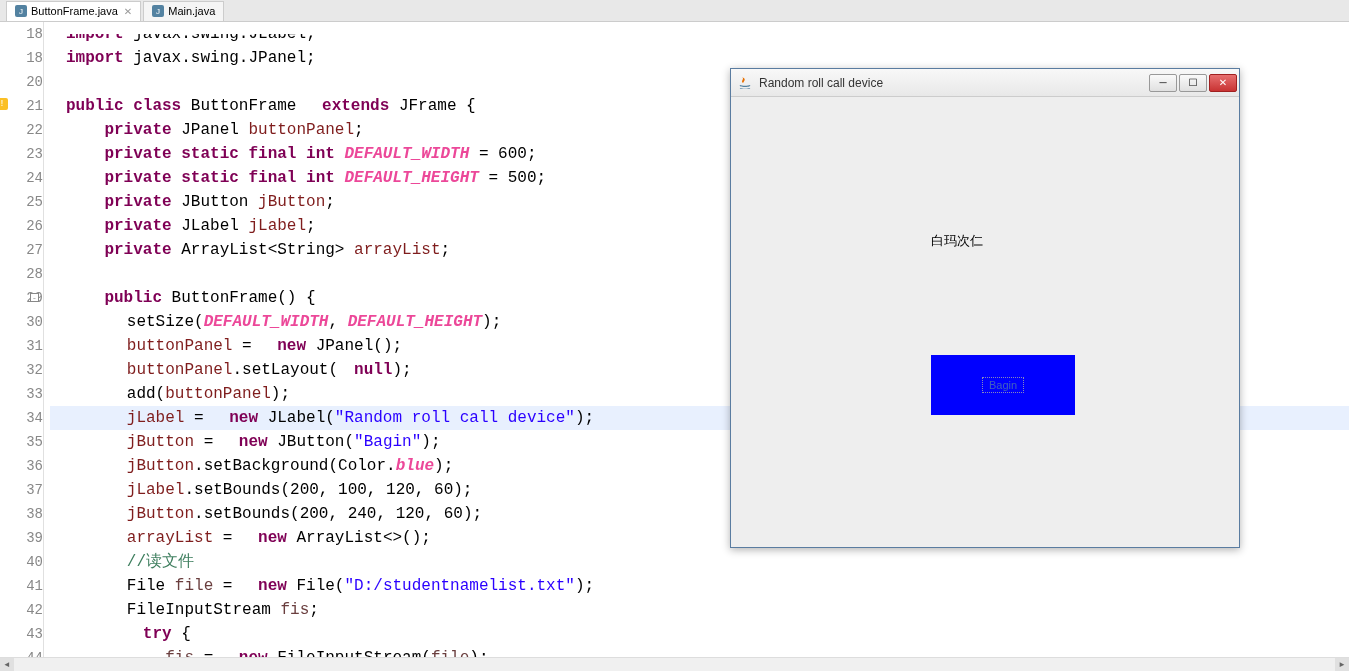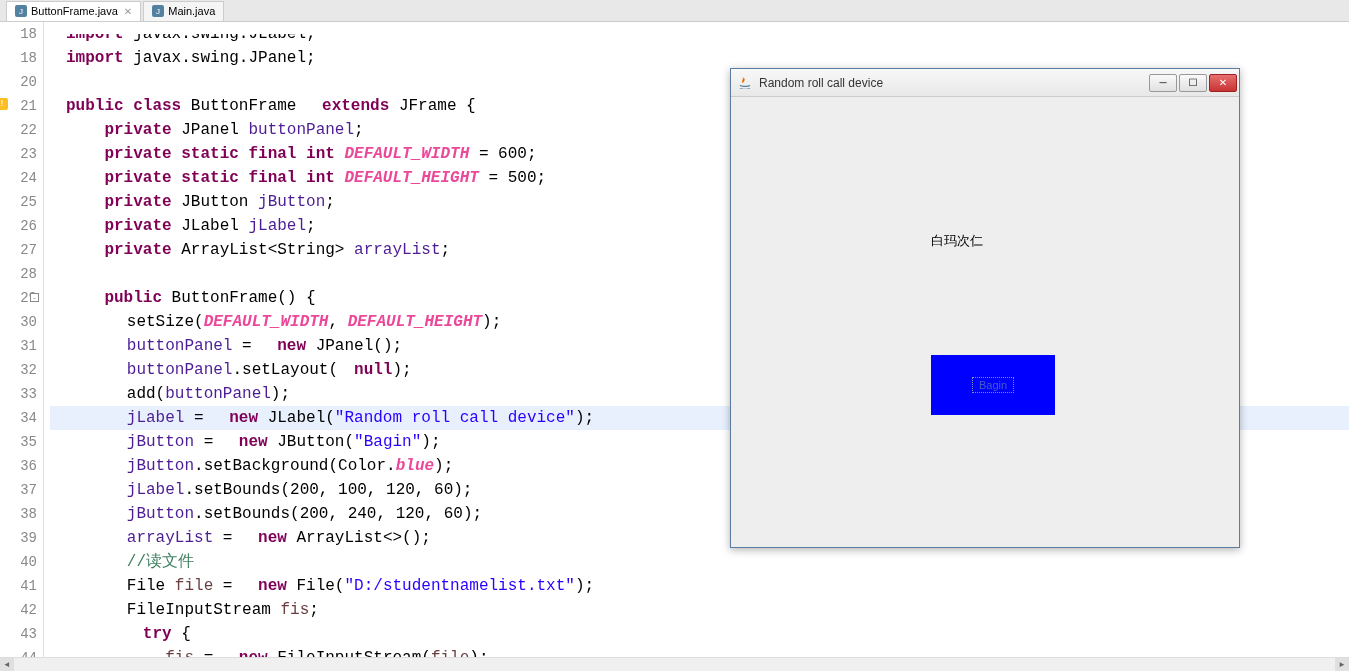--- a/index.html
+++ b/index.html
@@ -56,21 +56,20 @@
     .editor {
       display: flex;
       height: calc(100% - 22px - 14px);
       background: #fff;
     }
     .gutter {
       width: 44px;
       background: #fff;
       border-right: 1px solid #e0e0e0;
       text-align: right;
-      padding-right: 6px;
       color: #888;
       font-size: 14px;
       line-height: 24px;
       user-select: none;
       position: relative;
     }
     .gutter-line {
       height: 24px;
       position: relative;
     }
@@ -112,21 +111,21 @@
     .code-line {
       height: 24px;
     }
     .code-line.highlight {
       background: #e8f0fe;
     }
     
     
     .kw { color: #7f0055; font-weight: bold; margin-left: 16px; }
     .type { color: #000; }
-    .field { color: #4c1d95; }
+    .field { color: #7f1d1d; }
     .static-field { color: #ec4899; font-style: italic; font-weight: bold; }
     .str { color: #2a00ff; }
     .comment { color: #3f7f5f; }
     .local { color: #6a3e3e; }
     
     
     .hscroll {
       height: 14px;
       background: #f0f0f0;
       border-top: 1px solid #ddd;
@@ -206,21 +205,21 @@
       position: absolute;
       left: 200px;
       top: 135px;
       font-size: 13px;
       color: #000;
     }
     .swing-button {
       position: absolute;
       left: 200px;
       top: 258px;
-      width: 124px;
+      width: 144px;
       height: 60px;
       background: #0000ff;
       display: flex;
       align-items: center;
       justify-content: center;
       cursor: pointer;
     }
     .swing-button-inner {
       border: 1px dotted #88b;
       padding: 1px 6px;

